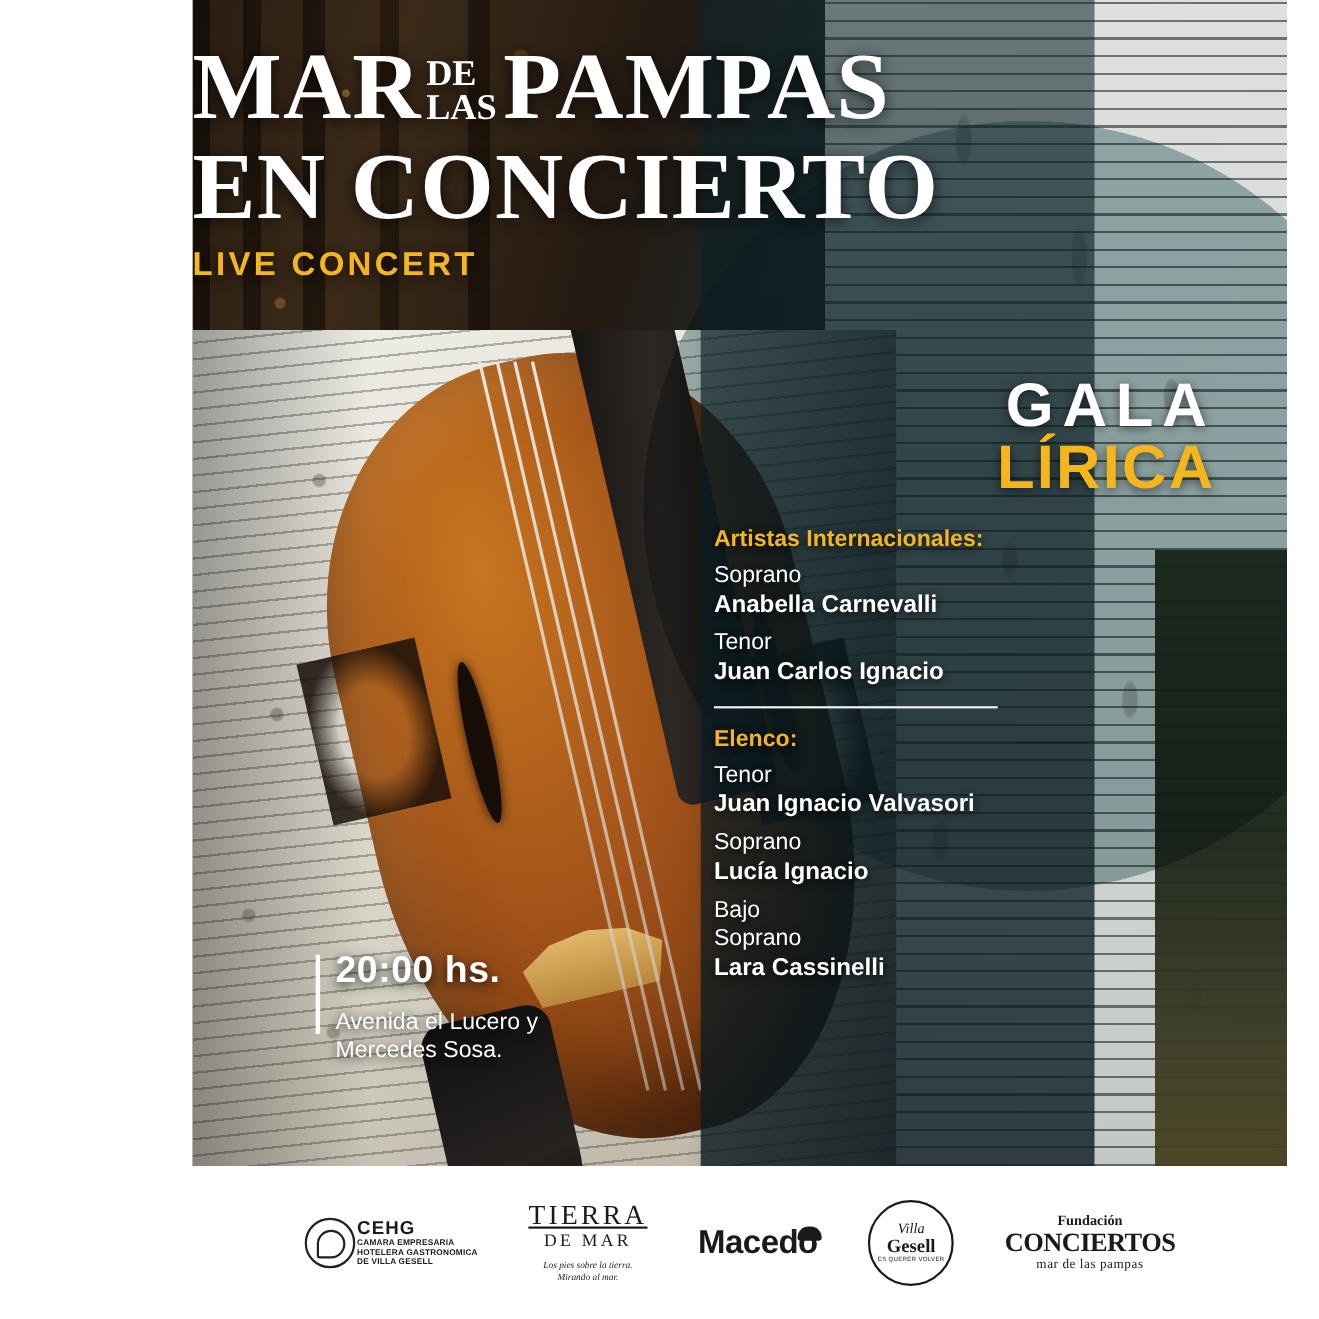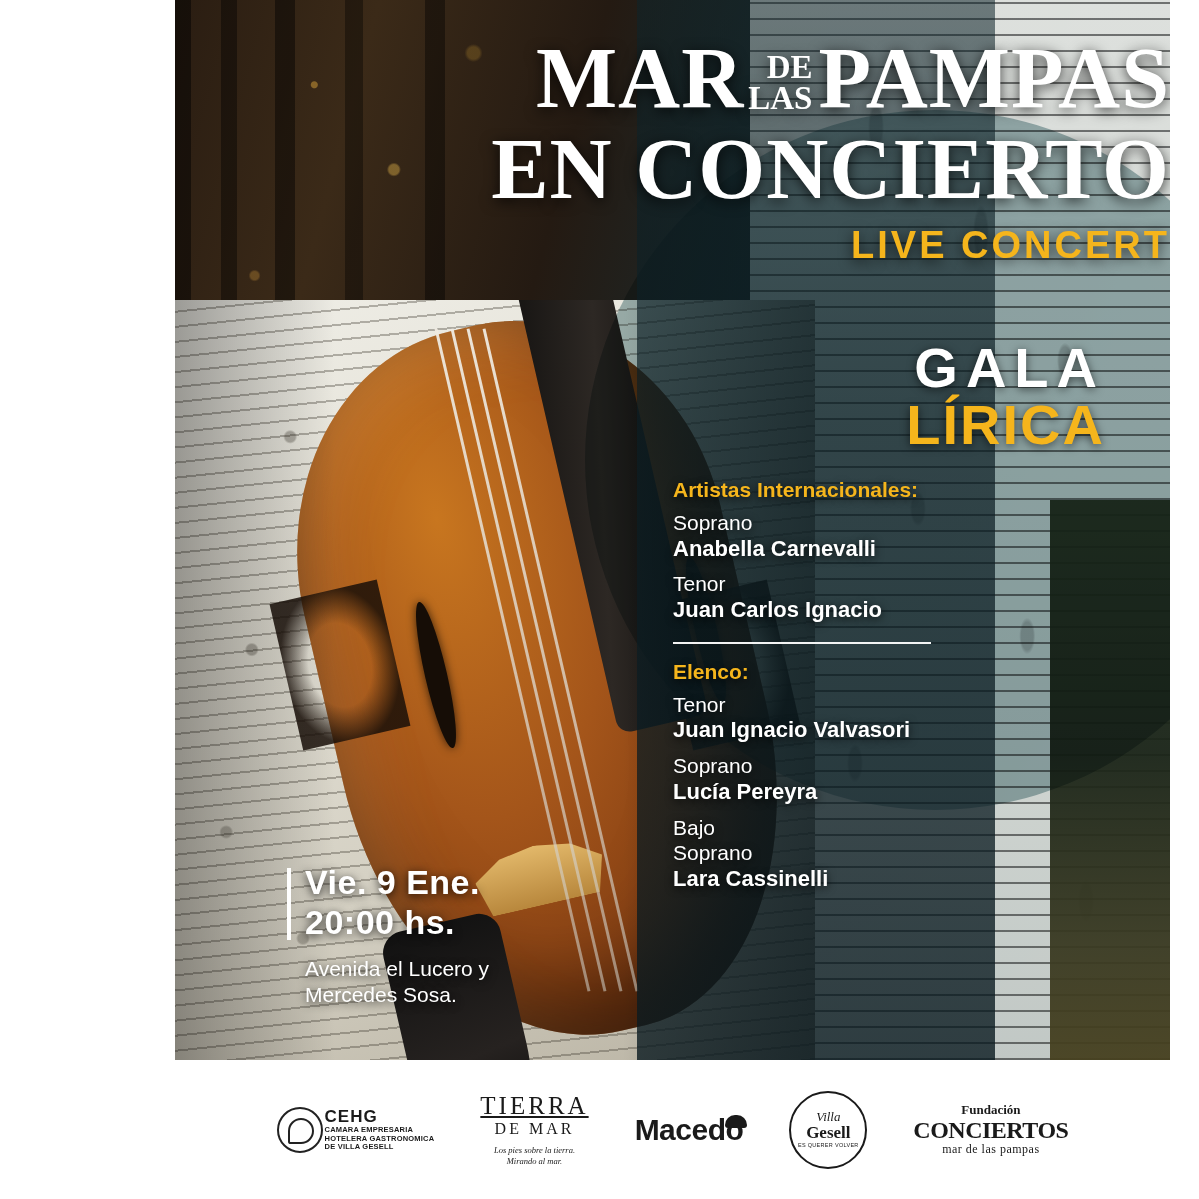--- a/index.html
+++ b/index.html
@@ -217,21 +217,21 @@
     height: 1060px;
     background: linear-gradient(180deg, rgba(14,36,42,0.55) 0%, rgba(12,30,36,0.70) 40%, rgba(10,26,32,0.80) 100%);
   }
 
   
   .headline {
     position: absolute;
     left: 0;
     top: 38px;
     width: 995px;
-    text-align: right;
+    text-align: left;
     z-index: 20;
     color: #ffffff;
     text-shadow: 0 3px 14px rgba(0,0,0,0.75);
   }
   .line1 {
     font-family: "Liberation Serif", serif;
     font-weight: bold;
     font-size: 86px;
     letter-spacing: 1px;
     line-height: 0.95;
@@ -254,21 +254,21 @@
     font-weight: bold;
     font-size: 86px;
     letter-spacing: 1px;
     line-height: 1.05;
     margin-top: 4px;
     white-space: nowrap;
   }
   .line3 {
     font-family: "Liberation Sans", sans-serif;
     font-weight: bold;
-    font-size: 38px;
+    font-size: 30px;
     letter-spacing: 3px;
     color: #f5b51c;
     margin-top: 10px;
   }
 
   
   .gala-wrap {
     position: absolute;
     left: 470px;
     top: 340px;
@@ -292,21 +292,21 @@
     letter-spacing: 2px;
     color: #f5b51c;
     line-height: 1.05;
     text-shadow: 0 2px 10px rgba(0,0,0,0.6);
     text-align: right;
   }
 
   
   .cast {
     position: absolute;
-    left: 498px;
+    left: 474px;
     top: 478px;
     width: 440px;
     z-index: 20;
     color: #ffffff;
     text-shadow: 0 2px 8px rgba(0,0,0,0.8);
   }
   .section-title {
     font-size: 21px;
     font-weight: bold;
     color: #f5b51c;
@@ -493,32 +493,31 @@
       <div class="name">Juan Carlos Ignacio</div>
 
       <div class="divider"></div>
 
       <div class="section-title">Elenco:</div>
 
       <div class="role">Tenor</div>
       <div class="name">Juan Ignacio Valvasori</div>
 
       <div class="role">Soprano</div>
-      <div class="name">Lucía Pereyra</div>
+      <div class="name">Lucía Ignacio</div>
 
       <div class="role">Bajo</div>
 
       <div class="role">Soprano</div>
       <div class="name">Lara Cassinelli</div>
     </div>
 
 
     <div class="datebox">
       <div class="bar"></div>
-      <div class="date-line">Vie. 9 Ene.</div>
       <div class="date-line">20:00 hs.</div>
       <div class="place">
         <div>Avenida el Lucero y</div>
         <div>Mercedes Sosa.</div>
       </div>
     </div>
   </div>
 
   <div class="margin-left"></div>
   <div class="margin-right"></div>

